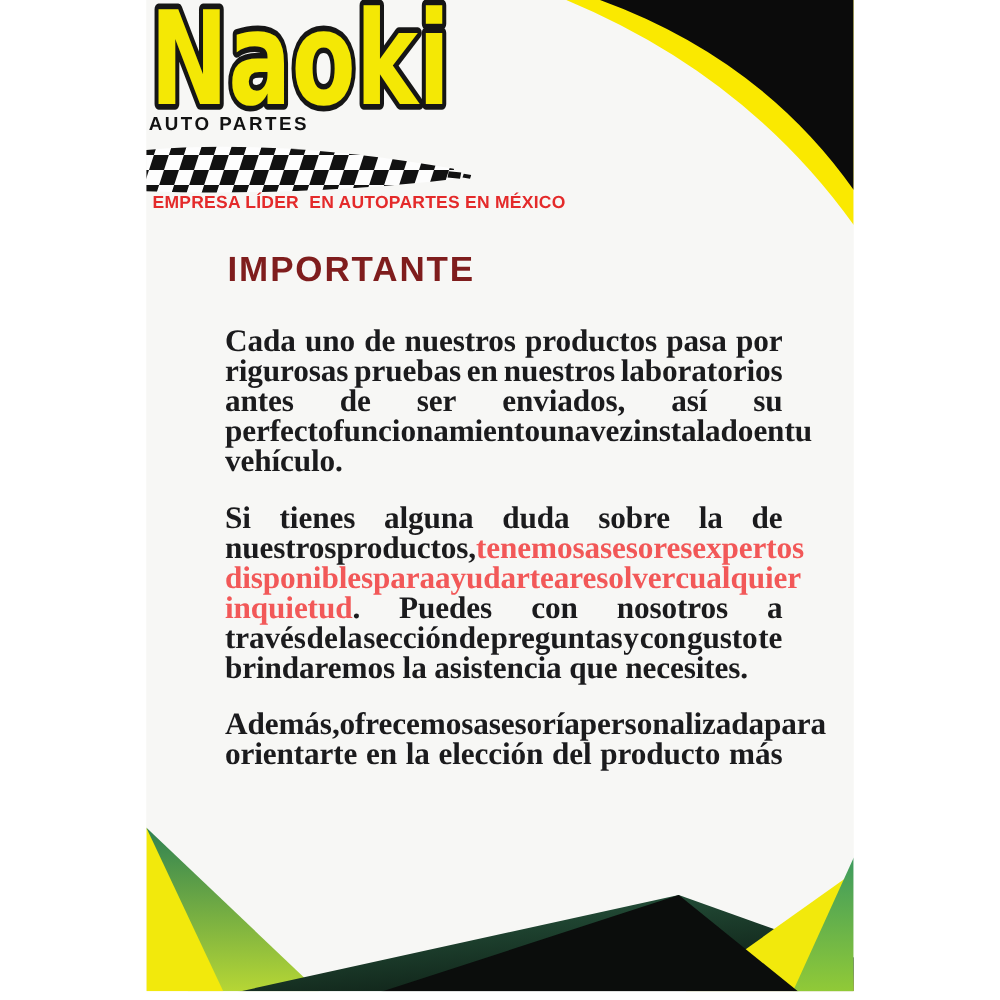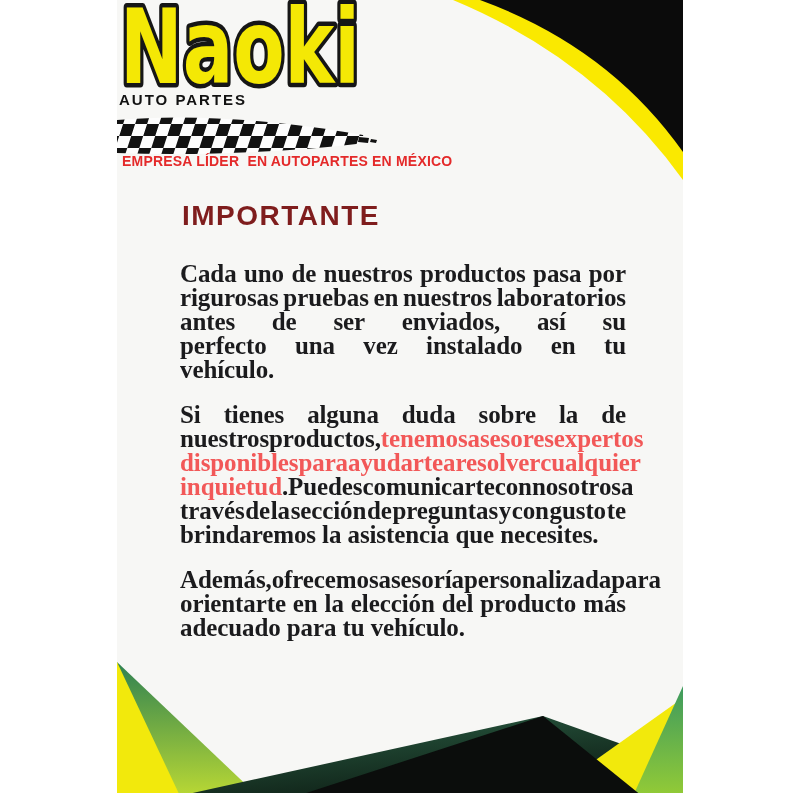--- a/index.html
+++ b/index.html
@@ -88,20 +88,21 @@
             <div class="pline">
               <span><span class="c-dark">antes</span></span>
               <span><span class="c-dark">de</span></span>
               <span><span class="c-dark">ser</span></span>
               <span><span class="c-dark">enviados,</span></span>
               <span><span class="c-dark">así</span></span>
               <span><span class="c-dark">su</span></span>
             </div>
             <div class="pline">
               <span><span class="c-dark">perfecto</span></span>
+              <span><span class="c-dark">funcionamiento</span></span>
               <span><span class="c-dark">una</span></span>
               <span><span class="c-dark">vez</span></span>
               <span><span class="c-dark">instalado</span></span>
               <span><span class="c-dark">en</span></span>
               <span><span class="c-dark">tu</span></span>
             </div>
             <div class="pline lastline"><span class="c-dark">vehículo.</span></div>
           </div>
           <div class="para">
             <div class="pline">
@@ -124,21 +125,20 @@
               <span><span class="c-red">disponibles</span></span>
               <span><span class="c-red">para</span></span>
               <span><span class="c-red">ayudarte</span></span>
               <span><span class="c-red">a</span></span>
               <span><span class="c-red">resolver</span></span>
               <span><span class="c-red">cualquier</span></span>
             </div>
             <div class="pline">
               <span><span class="c-red">inquietud</span><span class="c-dark">.</span></span>
               <span><span class="c-dark">Puedes</span></span>
-              <span><span class="c-dark">comunicarte</span></span>
               <span><span class="c-dark">con</span></span>
               <span><span class="c-dark">nosotros</span></span>
               <span><span class="c-dark">a</span></span>
             </div>
             <div class="pline">
               <span><span class="c-dark">través</span></span>
               <span><span class="c-dark">de</span></span>
               <span><span class="c-dark">la</span></span>
               <span><span class="c-dark">sección</span></span>
               <span><span class="c-dark">de</span></span>
@@ -160,21 +160,20 @@
             </div>
             <div class="pline">
               <span><span class="c-dark">orientarte</span></span>
               <span><span class="c-dark">en</span></span>
               <span><span class="c-dark">la</span></span>
               <span><span class="c-dark">elección</span></span>
               <span><span class="c-dark">del</span></span>
               <span><span class="c-dark">producto</span></span>
               <span><span class="c-dark">más</span></span>
             </div>
-            <div class="pline lastline"><span class="c-dark">adecuado para tu vehículo.</span></div>
           </div>
         </div>
     </main>
 
     <svg class="bottomdec" width="566" height="145" viewBox="0 0 566 145">
       <defs>
         <linearGradient id="gL" x1="0" y1="0" x2="0" y2="1">
           <stop offset="0" stop-color="#2e8152"></stop>
             <stop offset="1" stop-color="#b9d834"></stop>
         </linearGradient>

